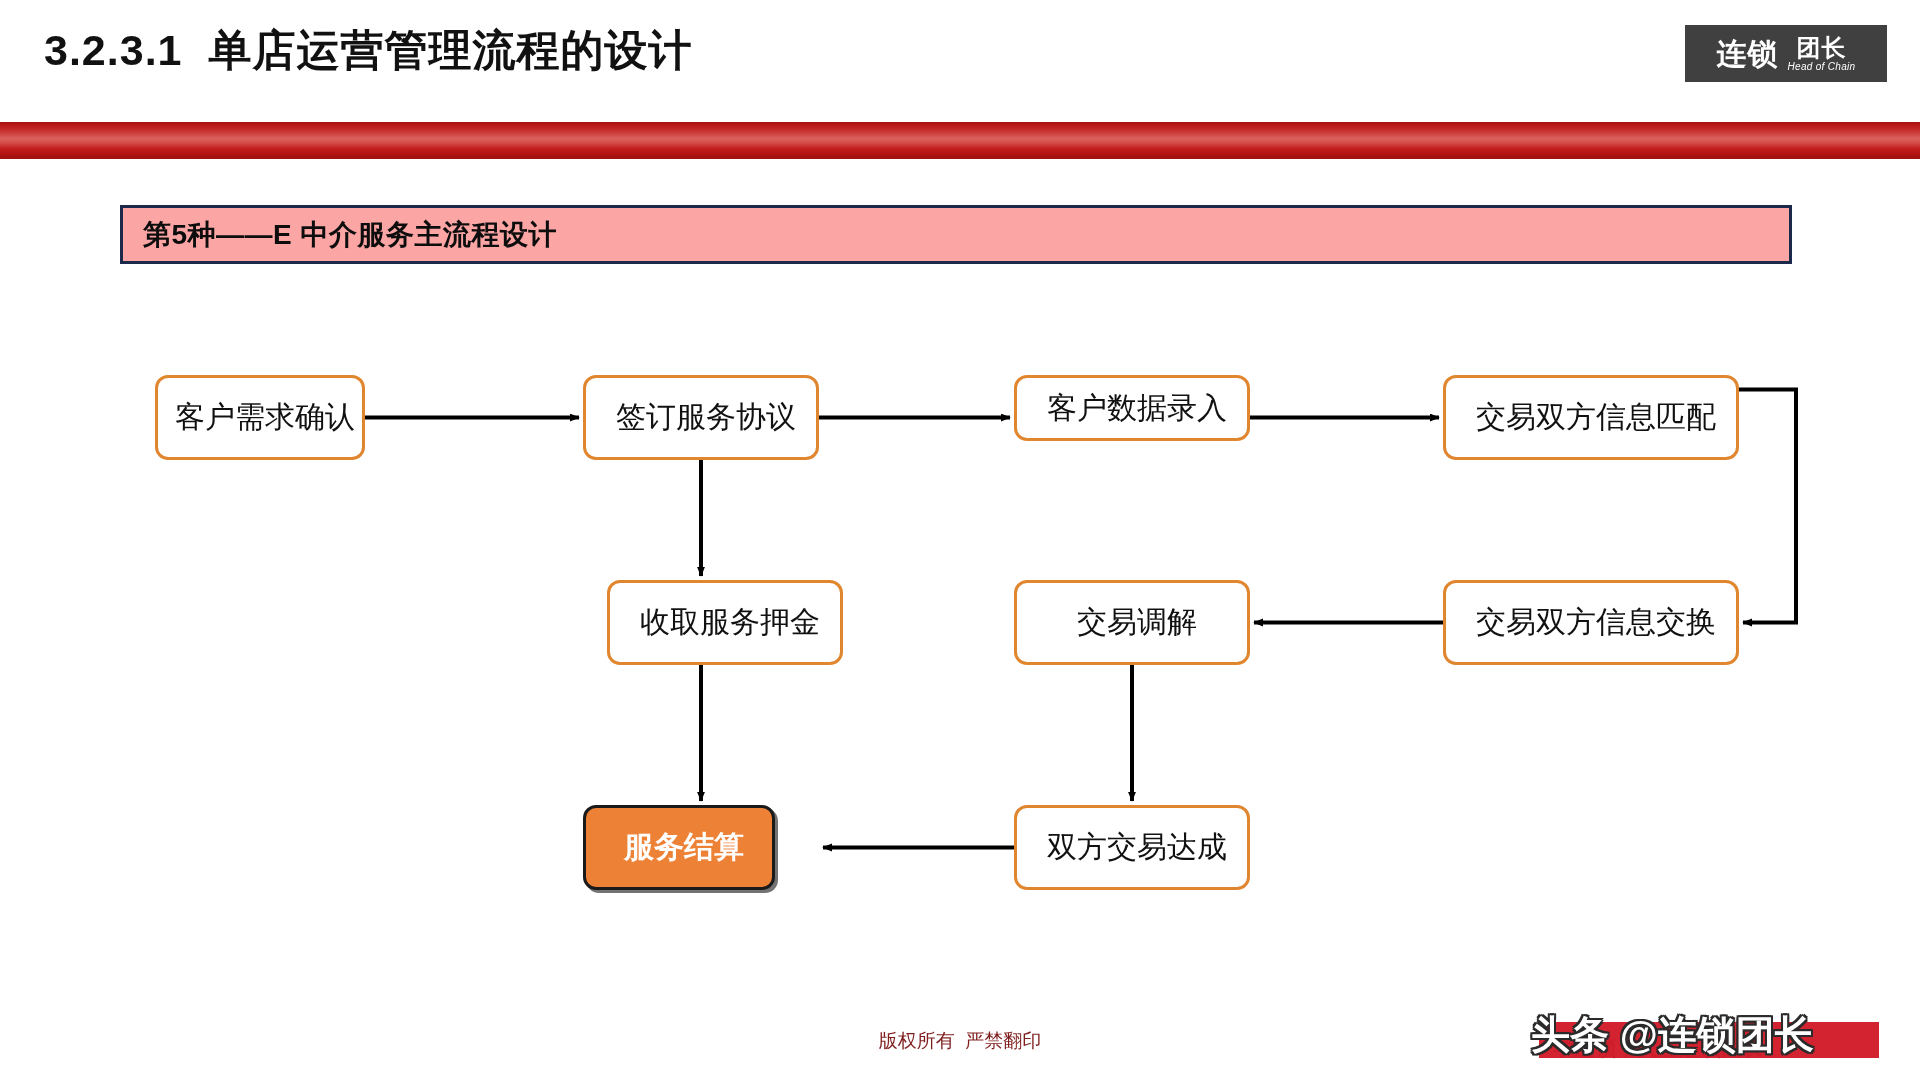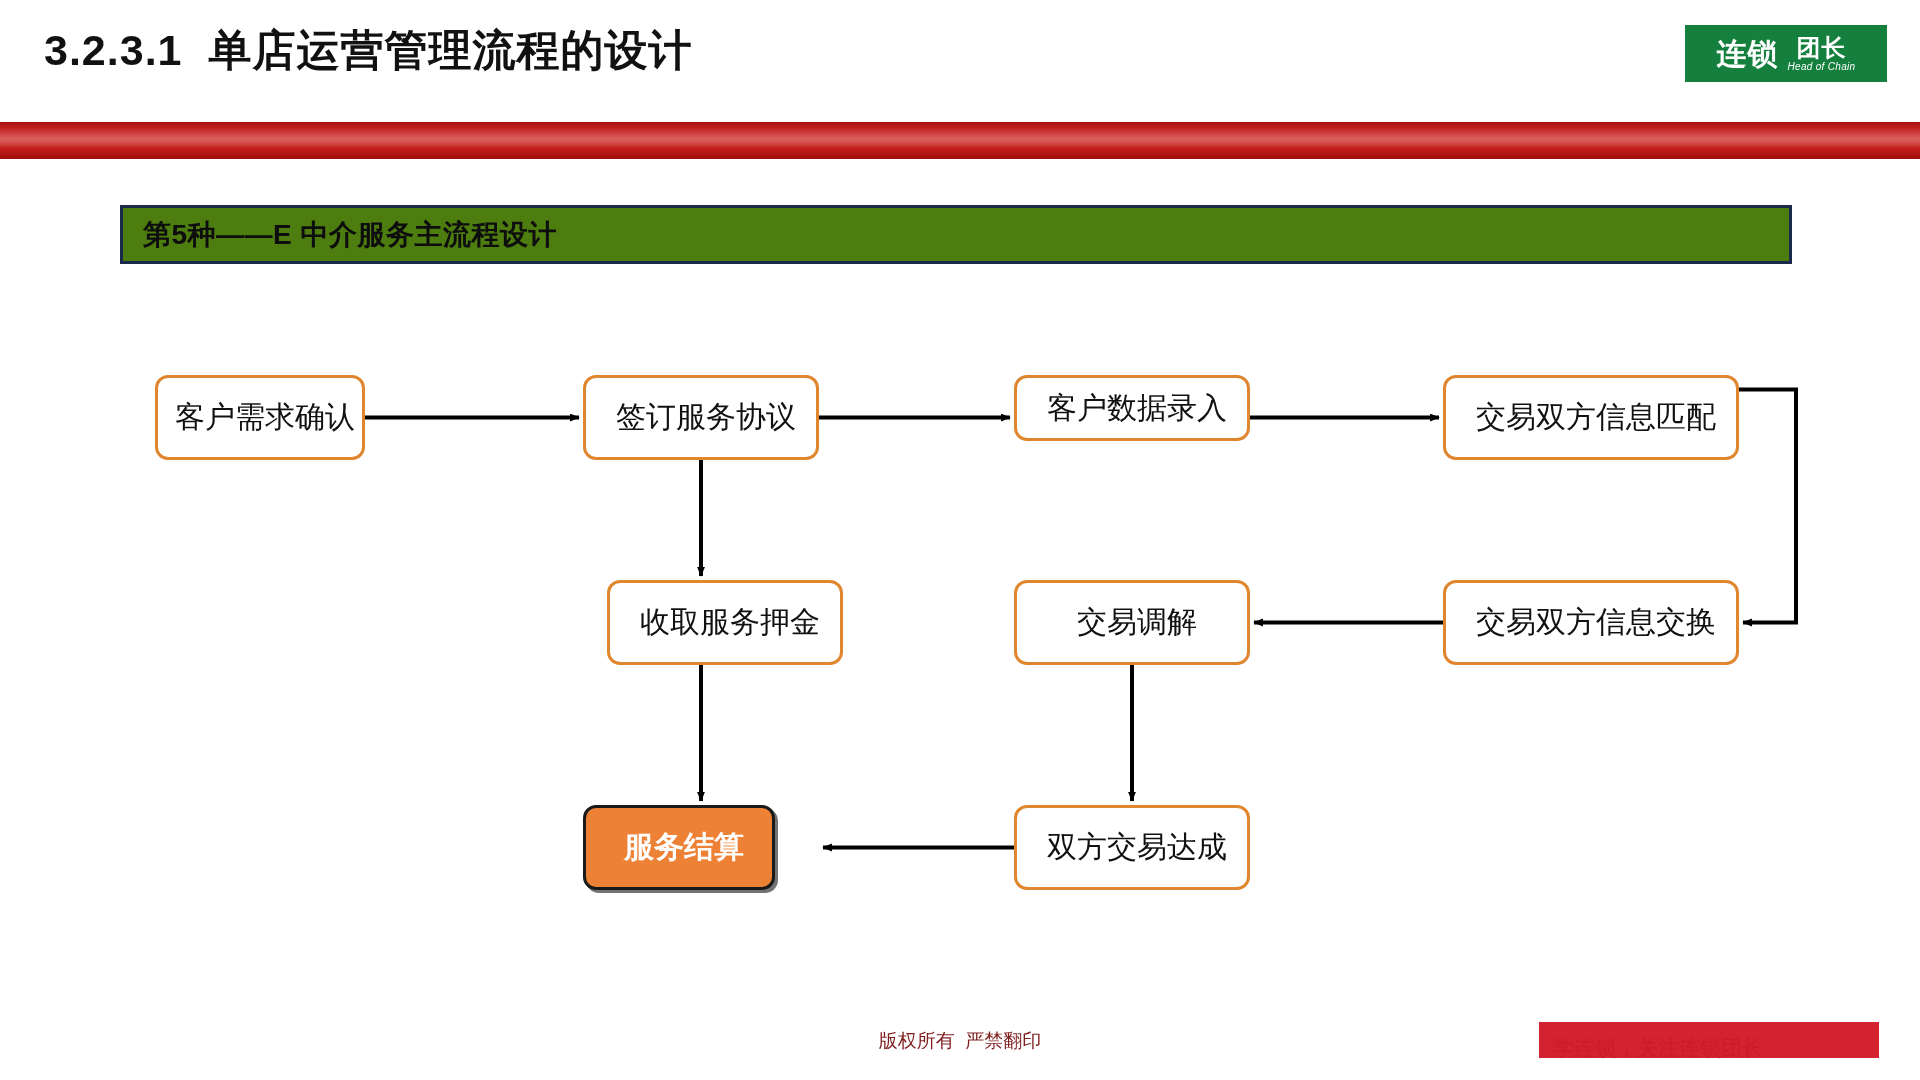--- a/index.html
+++ b/index.html
@@ -26,21 +26,21 @@
     letter-spacing: 1px;
     white-space: pre;
   }
 
   #brand-logo {
     position: absolute;
     right: 33px;
     top: 25px;
     width: 202px;
     height: 57px;
-    background: #15803d;
+    background: #404040;
     display: flex;
     align-items: center;
     justify-content: center;
     padding: 6px 4px;
     box-sizing: border-box;
   }
   #brand-logo-main {
     color: #ffffff;
     font-size: 30px;
     font-weight: bold;
@@ -85,21 +85,21 @@
         #9d100f 100%);
   }
 
   
   #section-bar {
     position: absolute;
     left: 120px;
     top: 205px;
     width: 1672px;
     height: 59px;
-    background: #4d7c0f;
+    background: #fca5a5;
     border: 3px solid #1b2a4a;
     box-sizing: border-box;
     display: flex;
     align-items: center;
   }
   #section-bar-label {
     font-size: 28px;
     font-weight: bold;
     color: #0d0d0d;
     margin-left: 20px;
@@ -258,13 +258,14 @@
     <div class="flow-node" style="left: 1014px; top: 805px; width: 236px; height: 85px;">
       <span>双方交易达成</span>
     </div>
   </div>
 
 <div id="footer-copyright">版权所有  严禁翻印</div>
 
 <div id="watermark">
   <div id="watermark-under">学连锁，关注连锁团长</div>
   <div id="watermark-band"></div>
+  <div id="watermark-text">头条 @连锁团长</div>
 </div>
 
 </body></html>

